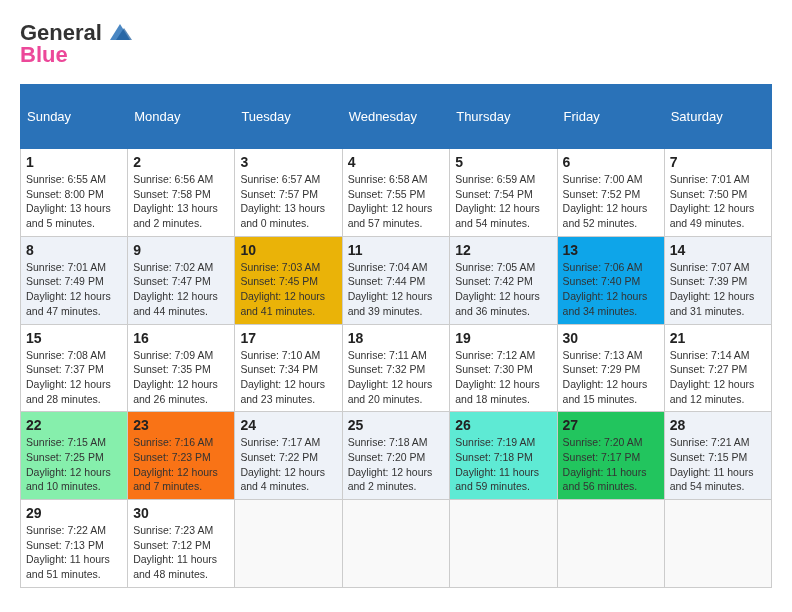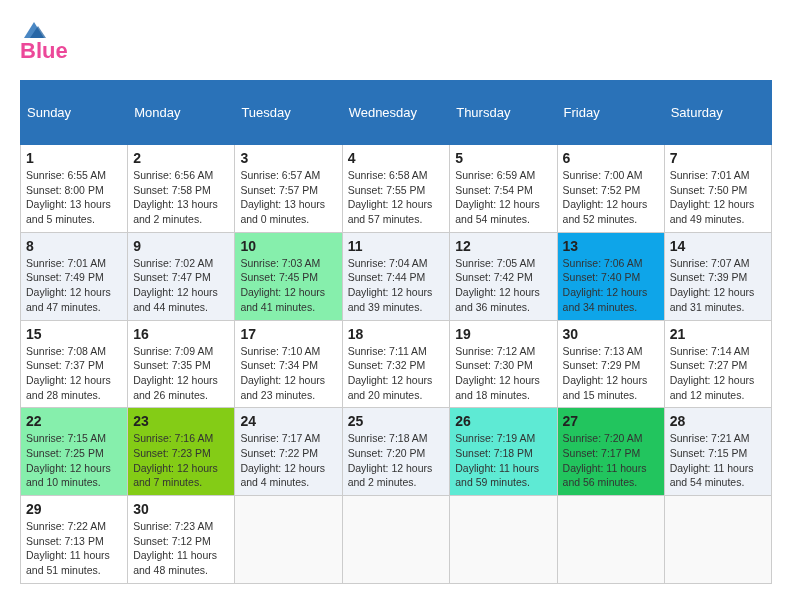--- a/index.html
+++ b/index.html
@@ -73,20 +73,23 @@
     .empty-cell {
       background: #f9f9f9 !important;
     }
   </style>
 </head>
 <body>
 
 <div class="header-area">
   <div class="logo">
     <div style="display:flex; align-items:center; gap:4px;">
+      <span style="font-size:22px; font-weight:bold; color:#333;">
+        General
+      </span>
       <svg width="28" height="22" viewBox="0 0 28 22">
         <polygon points="4,18 14,2 24,18" fill="#2a72b8" opacity="0.85"></polygon>
         <polygon points="10,18 18,6 26,18" fill="#1a5a9a" opacity="0.7"></polygon>
       </svg>
     </div>
     <span style="font-size:22px; font-weight:bold; color:#ec4899; margin-top:-4px;">Blue</span>
   </div>
   <div class="title-block">
     <div class="month-title"></div>
     <div class="location-title"></div>
@@ -156,21 +159,21 @@
         <div class="day-info">
           Sunrise: 7:01 AM<br>Sunset: 7:49 PM<br>Daylight: 12 hours and 47 minutes.
         </div>
       </td>
         <td style="background: rgb(238, 242, 248);">
         <span class="day-number">9</span>
         <div class="day-info">
           Sunrise: 7:02 AM<br>Sunset: 7:47 PM<br>Daylight: 12 hours and 44 minutes.
         </div>
       </td>
-        <td style="background: #86efac; margin-left: 12px;">
+        <td style="background: #eab308; margin-left: 12px;">
         <span class="day-number">10</span>
         <div class="day-info">
           Sunrise: 7:03 AM<br>Sunset: 7:45 PM<br>Daylight: 12 hours and 41 minutes.
         </div>
       </td>
         <td style="background: rgb(238, 242, 248);">
         <span class="day-number">11</span>
         <div class="day-info">
           Sunrise: 7:04 AM<br>Sunset: 7:44 PM<br>Daylight: 12 hours and 39 minutes.
         </div>
@@ -238,21 +241,21 @@
         </div>
       </td>
       </tr>
       <tr>
         <td style="background: #86efac;">
         <span class="day-number">22</span>
         <div class="day-info">
           Sunrise: 7:15 AM<br>Sunset: 7:25 PM<br>Daylight: 12 hours and 10 minutes.
         </div>
       </td>
-        <td style="background: #84cc16;">
+        <td style="background: #f97316;">
         <span class="day-number">23</span>
         <div class="day-info">
           Sunrise: 7:16 AM<br>Sunset: 7:23 PM<br>Daylight: 12 hours and 7 minutes.
         </div>
       </td>
         <td style="background: rgb(238, 242, 248);">
         <span class="day-number">24</span>
         <div class="day-info">
           Sunrise: 7:17 AM<br>Sunset: 7:22 PM<br>Daylight: 12 hours and 4 minutes.
         </div>

